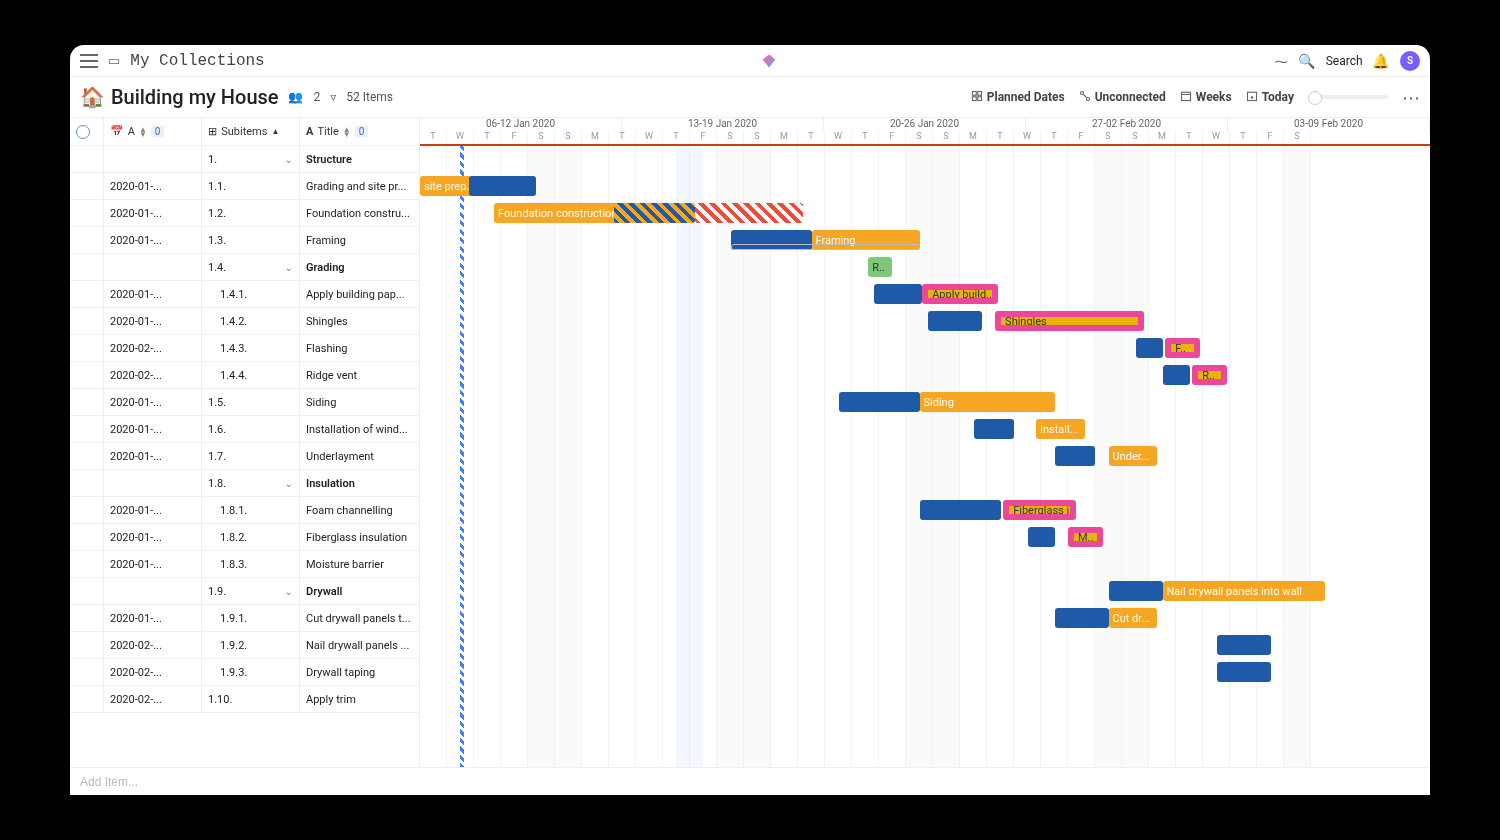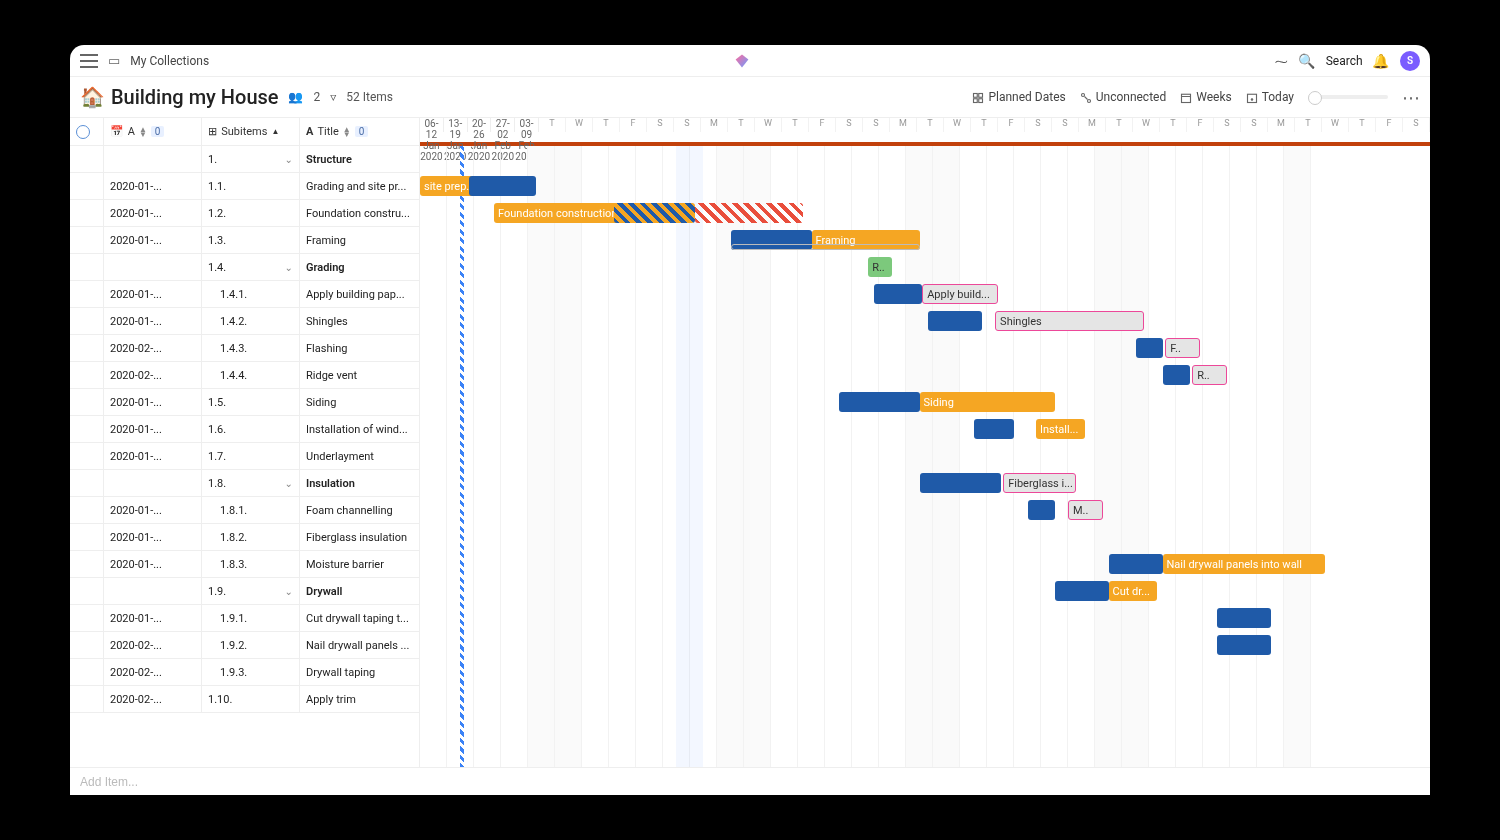--- a/index.html
+++ b/index.html
@@ -3,69 +3,69 @@
 <meta charset="utf-8">
 <style>
 * { box-sizing: border-box; margin: 0; padding: 0; }
 body { font-family: -apple-system, BlinkMacSystemFont, "Segoe UI", Roboto, sans-serif; font-size: 12px; color: #222; background: #000; display:flex; align-items:center; justify-content:center; height:100vh; }
 .device { width: 1360px; height: 750px; background:#fff; border-radius: 14px 14px 0 0; overflow:hidden; position:relative; box-shadow: 0 10px 40px rgba(0,0,0,0.4); }
 .topbar { height: 32px; display:flex; align-items:center; padding: 0 10px; border-bottom: 1px solid #eee; justify-content:space-between; }
 .topbar-left, .topbar-right { display:flex; align-items:center; gap:10px; }
 .hamburger { width:18px; height:14px; display:flex; flex-direction:column; justify-content:space-between; cursor:pointer; }
 .hamburger span { height:2px; background:#666; }
 .folder-icon { font-size:13px; color:#666; }
-.topbar-title { font-size:12px; color:#444; }
+.topbar-title { font-size:16px; color:#444;font-family:Liberation Mono, monospace; }
 .gem { width:16px; height:16px; }
 .gem svg { width:100%; height:100%; }
 .topbar-icon { font-size:14px; color:#555; cursor:pointer; }
 .avatar { width:20px; height:20px; border-radius:50%; background:#7a5cff; color:#fff; display:flex; align-items:center; justify-content:center; font-size:10px; font-weight:600; }
 
 .header { height: 40px; display:flex; align-items:center; padding: 0 10px; justify-content:space-between; }
 .header-left { display:flex; align-items:center; gap:10px; }
 .header-title { font-size:20px; font-weight:500; display:flex; align-items:center; gap:6px; }
 .header-meta { display:flex; align-items:center; gap:10px; color:#555; font-size:12px; }
 .header-right { display:flex; align-items:center; gap:14px; color:#444; font-size:12px; }
-.header-right .btn { display:flex; align-items:flex-end; gap:4px; cursor:pointer; }
+.header-right .btn { display:flex; align-items:flex-start; gap:4px; cursor:pointer;font-weight:bold; }
 .slider { width:80px; height:4px; background:#eee; border-radius:2px; position:relative; }
 .slider::after { content:''; position:absolute; left:0; top:-4px; width:12px; height:12px; background:#fff; border:1px solid #ccc; border-radius:50%; }
 .more { font-size:18px; color:#666; cursor:pointer; }
 
 .content { display:flex; height: calc(100% - 72px - 28px); border-top:1px solid #eee; }
 .table-panel { width: 350px; border-right: 1px solid #eee; display:flex; flex-direction:column; }
 .table-header { display:grid; grid-template-columns: 34px 98px 98px 1fr; height:28px; align-items:center; font-size:11px; color:#333; }
 .th { display:flex; align-items:center; gap:4px; padding:0 6px; border-right:1px solid #eee; height:100%; border-bottom:1px solid #eee; }
 .th:last-child { border-right:none; }
 .badge { background:#e8f0ff; color:#4a6da7; padding:0 4px; border-radius:2px; font-size:10px; }
 .circle { width:14px; height:14px; border:1.5px solid #5a8fd6; border-radius:50%; }
 .sort { font-size:8px; color:#888; line-height:5px; display:flex; flex-direction:column; }
 .table-body { flex:1; overflow:auto; }
 .trow { display:grid; grid-template-columns: 34px 98px 98px 1fr; height:27px; align-items:center; font-size:11px; }
 .cell { padding: 0 6px; border-right:1px solid #eee; border-bottom:1px solid #eee; height:100%; display:flex; align-items:center; white-space:nowrap; overflow:hidden; text-overflow:ellipsis; }
 .cell:last-child { border-right:none; }
 .cell-title-bold { font-weight:600; }
 .expand { color:#888; margin-left:auto; font-size:10px; }
 
 .gantt-panel { flex:1; overflow:hidden; position:relative; }
-.gantt-header { height:28px; display:flex; flex-direction:row; border-bottom:4px solid #c2410c; }
+.gantt-header { height:28px; display:flex; flex-direction:column; border-bottom:2px solid #c2410c; }
 .week-row { height:14px; display:flex; }
 .week-cell { flex:1; text-align:center; font-size:10px; color:#666; border-right:1px solid #eee; }
 .day-row { height:14px; display:flex; }
 .day-cell { width:27px; text-align:center; font-size:9px; color:#999; border-right:1px solid #f2f2f2; }
 .gantt-body { position:relative; height:calc(100% - 28px); overflow:hidden; }
 .grid-bg { position:absolute; inset:0; display:flex; }
 .grid-col { width:27px; height:100%; border-right:1px solid #f2f2f2; }
 .grid-col.weekend { background:#fafafa; }
 .today-line { position:absolute; top:0; bottom:0; width:4px; background: repeating-linear-gradient(45deg, #3b82f6, #3b82f6 3px, #fff 3px, #fff 6px); }
 .highlight-col { position:absolute; top:0; bottom:0; width:27px; background:rgba(100,150,255,0.08); }
 .bar-row { position:relative; height:27px; border-bottom:1px solid transparent; }
 .bar { position:absolute; height:20px; top:3px; border-radius:3px; display:flex; align-items:center; font-size:11px; color:#fff; padding:0 4px; white-space:nowrap; overflow:hidden; }
 .bar.blue { background:#1f5aa8; }
 .bar.orange { background:#f5a623; }
 .bar.green { background:#7cc97c; color:#333; }
-.bar.white { background:#e5e5e5; border:1px solid #ec4899; color:#333; }
+.bar.white { background:#eab308; border:6px solid #ec4899; color:#333; }
 .bar.hatched-planned { background: repeating-linear-gradient(45deg, #1f5aa8, #1f5aa8 4px, #f5a623 4px, #f5a623 8px); border-radius:3px; }
 .bar.outline { background:transparent; border:1px solid #bbb; }
 .bar.thin { height:6px; top:17px; }
 .bar.hatched-overdue { background: repeating-linear-gradient(45deg, #e94e3c, #e94e3c 4px, transparent 4px, transparent 8px); }
 
 .footer { height:28px; display:flex; align-items:center; padding:0 10px; color:#bbb; font-size:12px; border-top:1px solid #eee; }
 .footer input { border:none; outline:none; font-size:12px; width:200px; }
 .footer input::placeholder { color:#bbb; }
 
 .icon-sm { width:12px; height:12px; stroke:#666; fill:none; stroke-width:1.5; }
@@ -286,21 +286,21 @@
           <div class="trow">
             <div class="cell"></div>
     <div class="cell"></div>
     <div class="cell" style="padding-left:6px">1.9.<span class="expand">⌄</span></div>
     <div class="cell cell-title-bold">Drywall</div>
           </div>
           <div class="trow">
             <div class="cell"></div>
     <div class="cell">2020-01-...</div>
     <div class="cell" style="padding-left:18px">1.9.1.</div>
-    <div class="cell ">Cut drywall taping t...</div>
+    <div class="cell ">Cut drywall panels t...</div>
           </div>
           <div class="trow">
             <div class="cell"></div>
     <div class="cell">2020-02-...</div>
     <div class="cell" style="padding-left:18px">1.9.2.</div>
     <div class="cell ">Nail drywall panels ...</div>
           </div>
           <div class="trow">
             <div class="cell"></div>
     <div class="cell">2020-02-...</div>
@@ -435,20 +435,24 @@
         <div class="bar white" style="left:772.2px;width:35.1px">R..</div>
             </div>
             <div class="bar-row">
               <div class="bar blue" style="left:418.5px;width:81px"></div>
         <div class="bar orange" style="left:499.5px;width:135px">Siding</div>
             </div>
             <div class="bar-row">
               <div class="bar blue" style="left:553.5px;width:40.5px"></div>
         <div class="bar orange" style="left:616px;width:48.6px">Install...</div>
             </div>
+            <div class="bar-row">
+              <div class="bar blue" style="left:634.5px;width:40.5px"></div>
+        <div class="bar orange" style="left:688.5px;width:48.6px">Under...</div>
+            </div>
             <div class="bar-row"></div>
             <div class="bar-row">
               <div class="bar blue" style="left:499.5px;width:81px"></div>
         <div class="bar white" style="left:583.2px;width:73px">Fiberglass i...</div>
             </div>
             <div class="bar-row">
               <div class="bar blue" style="left:607.5px;width:27px"></div>
         <div class="bar white" style="left:648px;width:35.1px">M..</div>
             </div>
             <div class="bar-row"></div>

